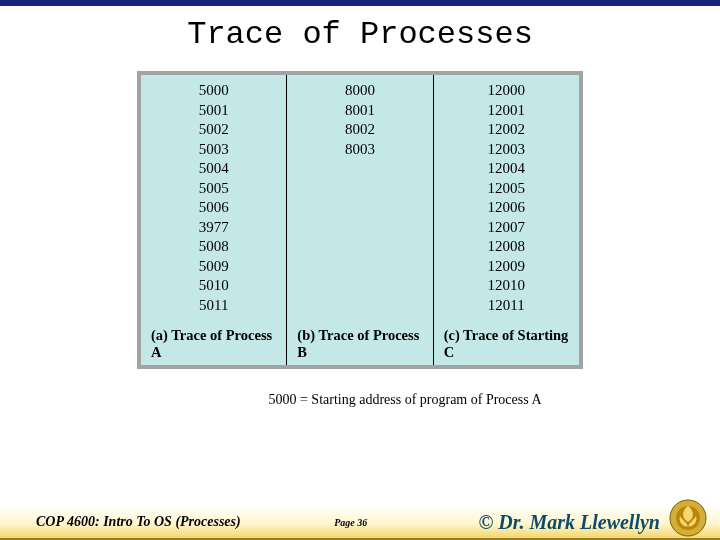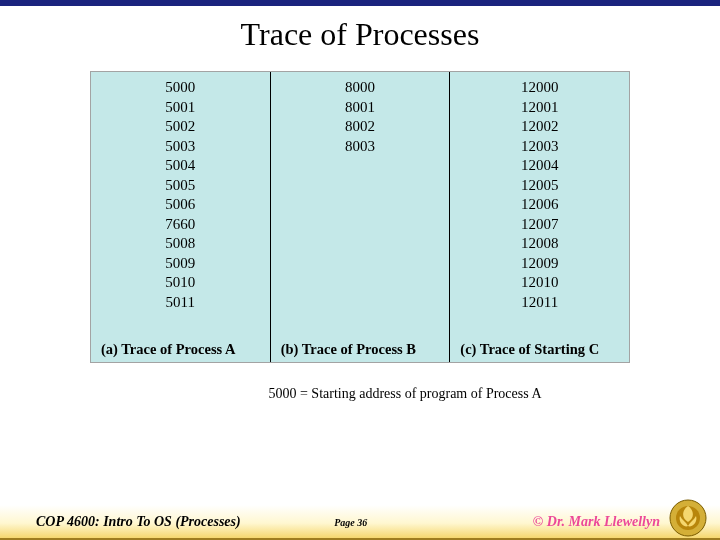--- a/index.html
+++ b/index.html
@@ -16,26 +16,27 @@
     height: 6px;
     background: #1a237e;
   }
   .title {
     text-align: center;
     font-size: 32px;
     font-weight: normal;
     color: #000;
     margin-top: 10px;
     margin-bottom: 18px;
+    font-family: Liberation Mono, monospace;
   }
   .trace-table {
     display: flex;
     margin: 0 auto;
-    width: 540px;
-    border: 1px solid #a3a3a3;
+    width: 446px;
+    border: 4px solid #a3a3a3;
     background: #c4e8e8;
   }
   .trace-col {
     flex: 1;
     display: flex;
     flex-direction: column;
     border-right: 1px solid #000;
     min-height: 290px;
   }
   .trace-col:last-child { border-right: none; }
@@ -98,22 +99,22 @@
     font-weight: bold;
     font-size: 10px;
     color: #000000;
     position: absolute;
     left: 50%;
     transform: translateX(-78%);
   }
   .footer-right {
     font-style: italic;
     font-weight: bold;
-    font-size: 14px;
-    color: #ec4899;
+    font-size: 20px;
+    color: #0c4a6e;
   }
   .logo {
     position: absolute;
     right: 12px;
     bottom: 2px;
     width: 40px;
     height: 40px;
   }
   .logo svg { width: 100%; height: 100%; }
 </style>
@@ -127,21 +128,21 @@
 <div class="trace-table">
   <div class="trace-col">
     <div class="col-body">
       <span>5000</span>
       <span>5001</span>
       <span>5002</span>
       <span>5003</span>
       <span>5004</span>
       <span>5005</span>
       <span>5006</span>
-      <span>7660</span>
+      <span>3977</span>
       <span>5008</span>
       <span>5009</span>
       <span>5010</span>
       <span>5011</span>
     </div>
     <div class="col-foot">(a) Trace of Process A</div>
   </div>
   <div class="trace-col">
     <div class="col-body">
       <span>8000</span>

